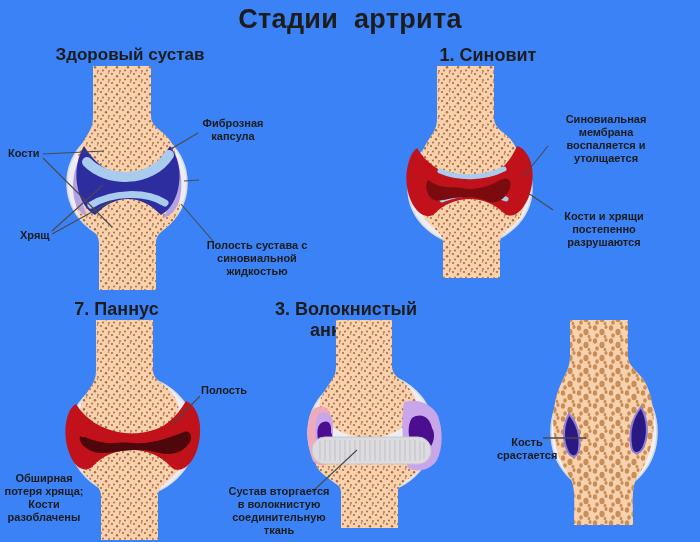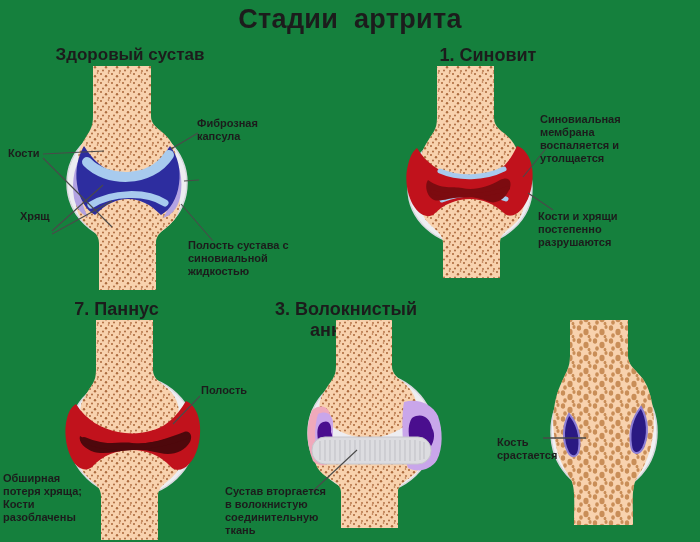--- a/index.html
+++ b/index.html
@@ -7,26 +7,26 @@
     --capsule:#ededf1; --capsule-border:#d9d9df;
     --membrane-blue:#2d2d9f; --cartilage-blue:#a8cbee; --rim-purple:#b3a3e2;
     --inflamed-red:#c1121c; --inflamed-dark-red:#7c0b10; --pannus-dark-red:#4e080c;
     --fibrous-gray:#dcdce0; --fibrous-stria:#c6c6cc;
     --patch-pink:#efa9bb; --patch-purple-light:#c9a6ea; --patch-purple-dark:#4a0e8e;
     --ankylosis-purple:#2a1982; --ankylosis-purple-light:#8d7fd6;
     --leader-line:#4a4a4a; --text:#1c1c1c;
   }
   html,body{margin:0;padding:0;background:#fff;}
   #canvas{
-    position:relative;width:700px;height:542px;background:#15803d;overflow:hidden;
+    position:relative;width:700px;height:542px;background:#3b82f6;overflow:hidden;
     font-family:"Liberation Sans",sans-serif;color:var(--text);
   }
   .ttl{position:absolute;text-align:center;font-weight:600;font-size:27px;word-spacing:8px;letter-spacing:.3px;}
   .hdg{position:absolute;text-align:center;font-weight:700;}
-  .lbl{position:absolute;font-size:11px;font-weight:700;line-height:1.18;white-space:pre-line;text-align:left;}
+  .lbl{position:absolute;font-size:11px;font-weight:700;line-height:1.18;white-space:pre-line;text-align:center;}
   .lbl.left{text-align:left;}
   svg.joint{position:absolute;display:block;}
   #leaders{position:absolute;left:0;top:0;pointer-events:none;}
   .bone{fill:var(--bone);}
   .capsule{fill:var(--capsule);stroke:var(--capsule-border);stroke-width:1.5;}
   .capsule-thin{fill:#f0f0f3;stroke:#d7d7dc;stroke-width:1.5;}
   .membrane{fill:var(--membrane-blue);}
   .cart{fill:none;stroke:var(--cartilage-blue);stroke-linecap:round;}
   .rim{fill:var(--rim-purple);}
   .red{fill:var(--inflamed-red);}
@@ -182,21 +182,21 @@
     <path class="lead" d="M199,180 L184,181"></path>
     <path class="lead" d="M213,241 L181,204"></path>
     <path class="lead" d="M548,146 L523,177"></path>
     <path class="lead" d="M553,210 L528,193"></path>
     <path class="lead" d="M200,396 L173,424"></path>
     <path class="lead" d="M312,492 L357,450"></path>
     <path class="lead" style="stroke-width:1.3;" d="M543,438 L586,438"></path>
   </svg>
 
   <div class="lbl left" style="left:8px;top:147px;width:36px;">Кости</div>
-  <div class="lbl left" style="left:20px;top:210px;width:36px;">Хрящ</div>
+  <div class="lbl left" style="left:20px;top:229px;width:36px;">Хрящ</div>
   <div class="lbl" style="left:197px;top:117px;width:72px;">Фиброзная
 капсула</div>
   <div class="lbl" style="left:188px;top:239px;width:138px;">Полость сустава с
 синовиальной жидкостью</div>
   <div class="lbl" style="left:540px;top:113px;width:132px;">Синовиальная мембрана
 воспаляется и утолщается</div>
   <div class="lbl" style="left:538px;top:210px;width:132px;">Кости и хрящи
 постепенно разрушаются</div>
   <div class="lbl left" style="left:201px;top:384px;width:50px;">Полость</div>
   <div class="lbl" style="left:3px;top:472px;width:82px;">Обширная

